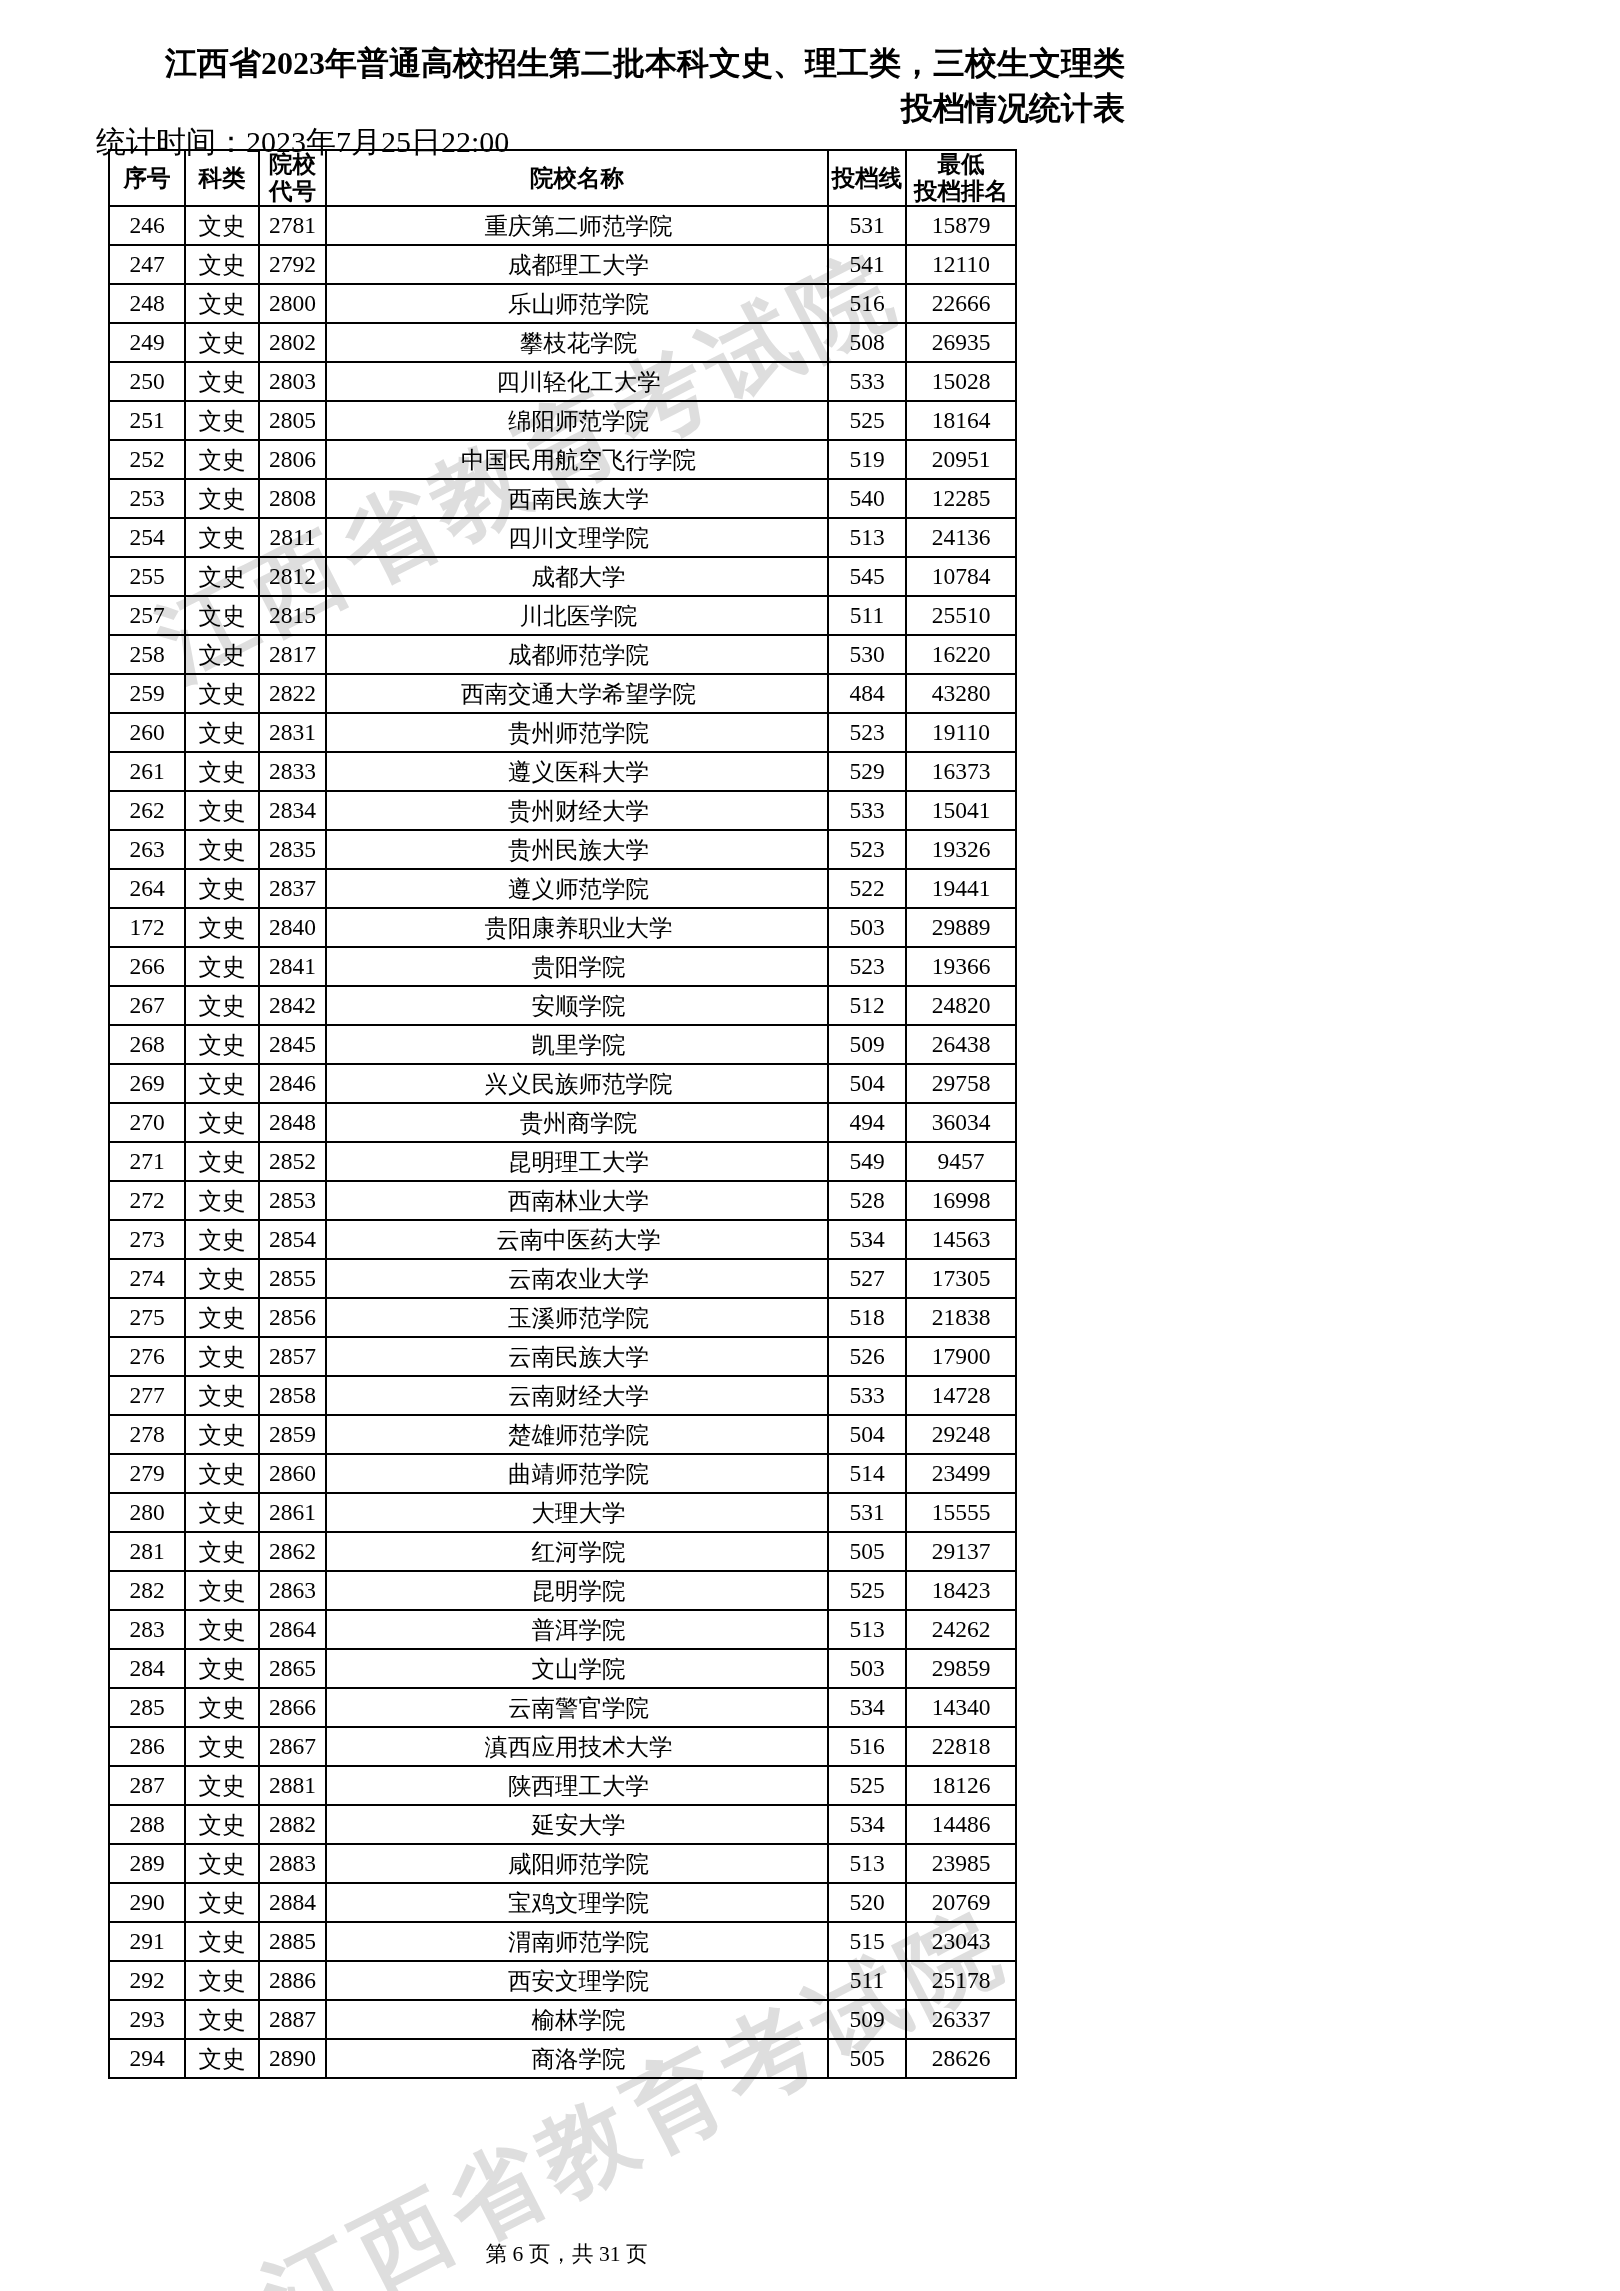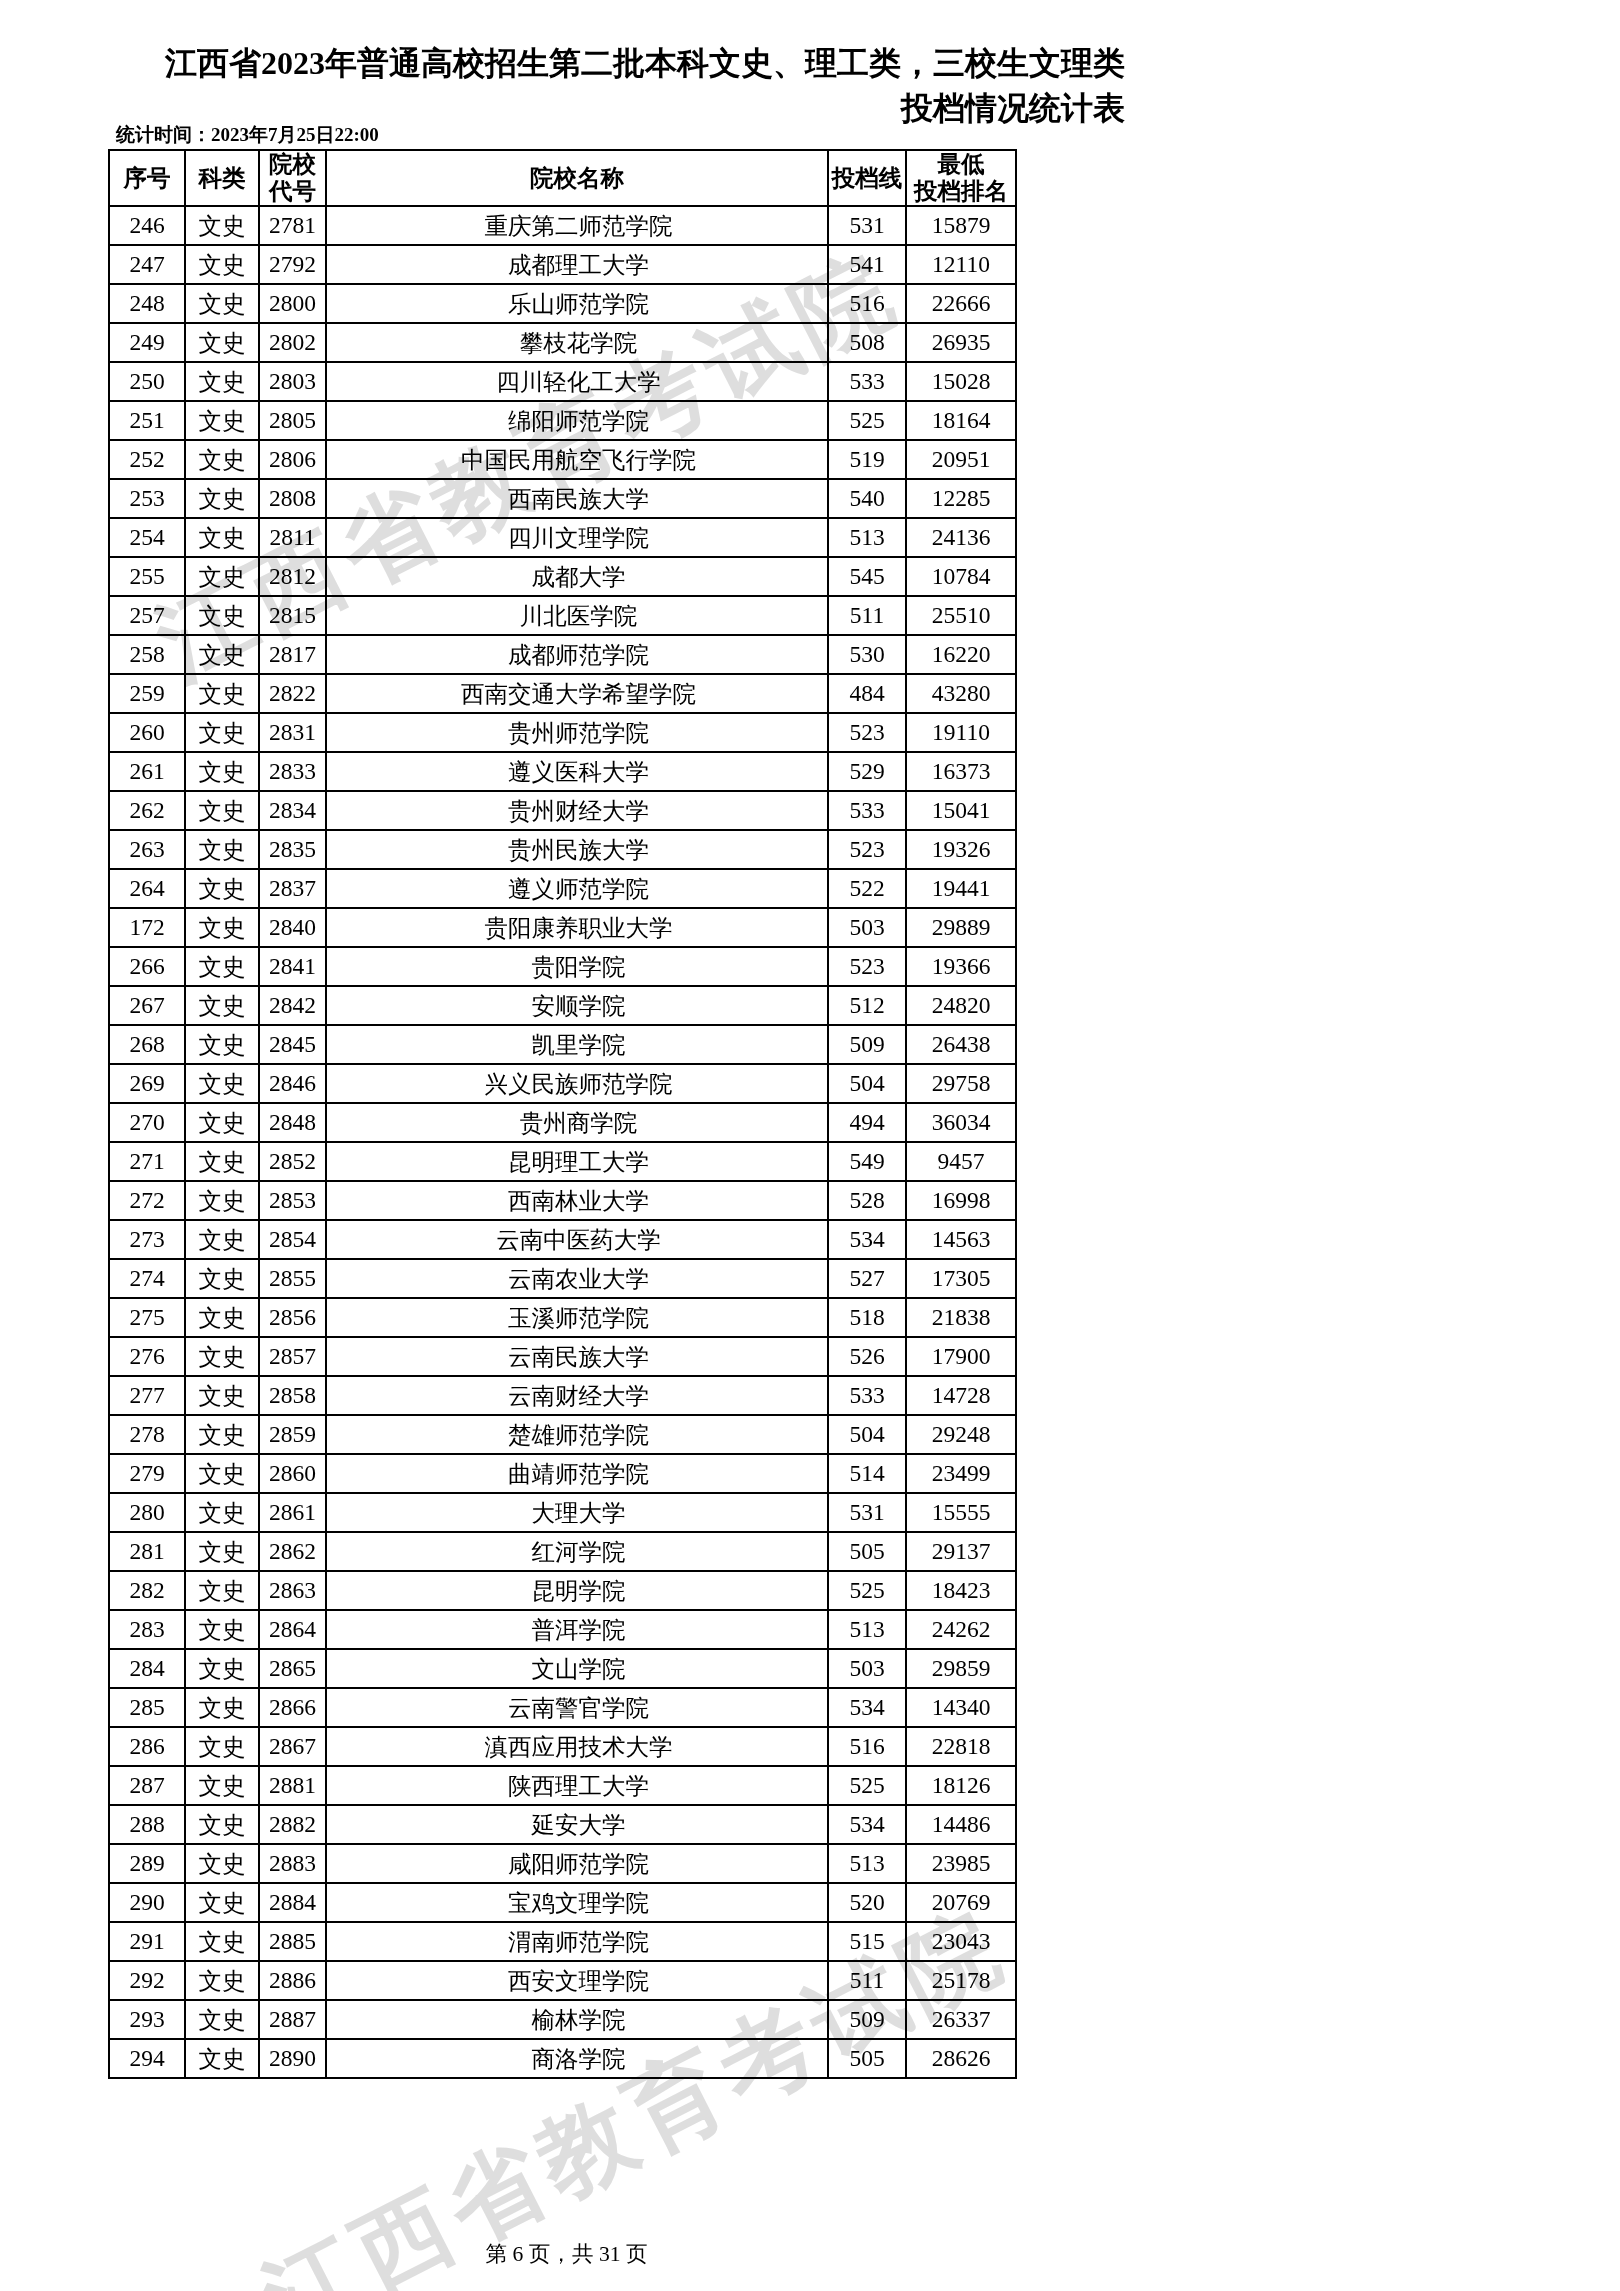--- a/index.html
+++ b/index.html
@@ -17,23 +17,23 @@
     position:absolute;
     top:41px; left:0; width:1125px;
     text-align:right;
     font-weight:bold;
     font-size:32px;
     line-height:1.42;
     white-space:pre-line;
   }
   .stat-time {
     position:absolute;
-    top:122px; left:116px;
-    font-weight:bold;
-    font-size:19px;
+    top:122px; left:96px;
+    font-weight:normal;
+    font-size:30px;
   }
   .table-wrap {
     position:absolute;
     top:149px; left:108px;
   }
   table {
     border-collapse:collapse;
     table-layout:fixed;
   }
   th, td {

